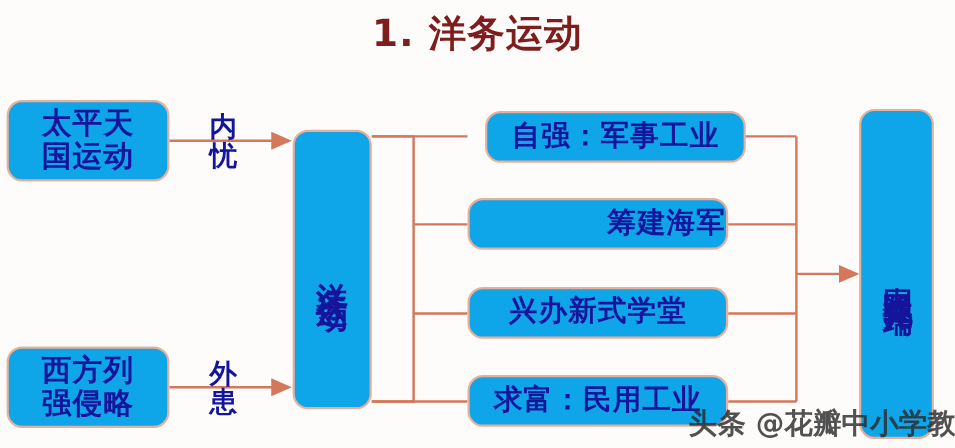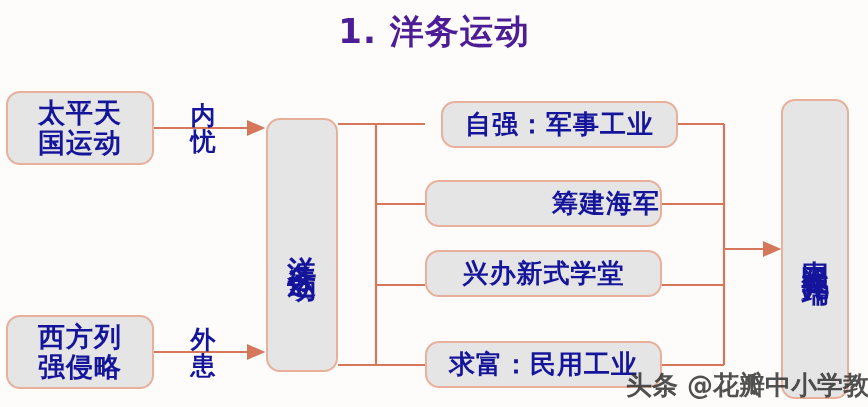--- a/index.html
+++ b/index.html
@@ -18,33 +18,33 @@
   #diagram-root {
     position: absolute;
     inset: 0;
   }
   .title {
     position: absolute;
     left: 0;
     top: 6px;
     width: 868px;
     text-align: center;
-    color: #4c1d95;
+    color: #7f1d1d;
     font-size: 34px;
     font-weight: 700;
     letter-spacing: 1px;
     line-height: 50px;
     white-space: nowrap;
   }
   .node {
     position: absolute;
     box-sizing: border-box;
     border: 2px solid #e8b09a;
     border-radius: 14px;
-    background: #e5e5e5;
+    background: #0ea5e9;
     color: #15159c;
     font-weight: 700;
     display: flex;
     align-items: center;
     justify-content: center;
     text-align: center;
     line-height: 1.12;
   }
   .node-label {
     display: block;
@@ -85,21 +85,21 @@
   
   .branch-box {
     left: 425px;
     width: 237px;
     height: 47px;
     font-size: 26px;
     letter-spacing: 1px;
   }
   #node-branch-0 { top: 101px; margin-left: 16px; }
   #node-branch-1 { top: 180px; justify-content: flex-end; }
-  #node-branch-2 { top: 250px; }
+  #node-branch-2 { top: 261px; font-family: Liberation Mono, monospace; }
   #node-branch-3 { top: 341px; }
 
   
   .edge-label {
     position: absolute;
     color: #15159c;
     font-size: 25px;
     font-weight: 700;
     line-height: 1.05;
     text-align: center;

